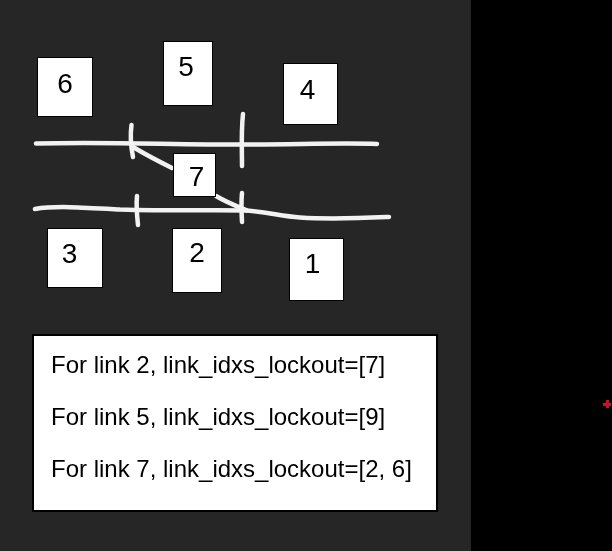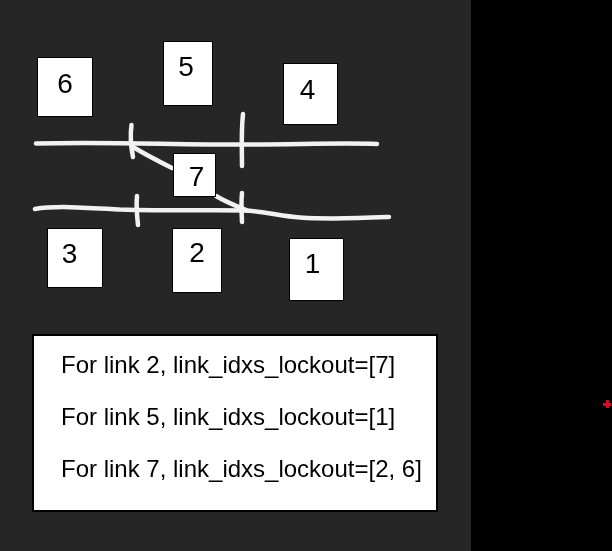--- a/index.html
+++ b/index.html
@@ -55,21 +55,21 @@
   .box-2 { left: 172px; top: 228px; width: 50px; height: 65px; padding-bottom: 15px; }
   .box-1 { left: 289px; top: 238px; width: 55px; height: 63px; padding-bottom: 12px; padding-right: 8px; }
 
   
   .notes-panel {
     position: absolute;
     left: 32px; top: 334px;
     width: 406px; height: 178px;
     background: #ffffff;
     border: 2px solid #000000;
-    padding: 3px 0 0 27px;
+    padding: 3px 0 0 17px;
   }
   .note-line {
     font-size: 24px;
     line-height: 52px;
     color: #000000;
     white-space: nowrap;
   }
 
   
   .red-marker {
@@ -127,19 +127,19 @@
   </div>
   <div class="link-box box-2">
     <span>2</span>
   </div>
   <div class="link-box box-1">
     <span>1</span>
   </div>
 
   <div class="notes-panel">
     <div class="note-line">For link 2, link_idxs_lockout=[7]</div>
-    <div class="note-line">For link 5, link_idxs_lockout=[1]</div>
+    <div class="note-line">For link 5, link_idxs_lockout=[9]</div>
     <div class="note-line">For link 7, link_idxs_lockout=[2, 6]</div>
   </div>
 
   <div class="red-marker"></div>
 
 </div>
 
 </body></html>

